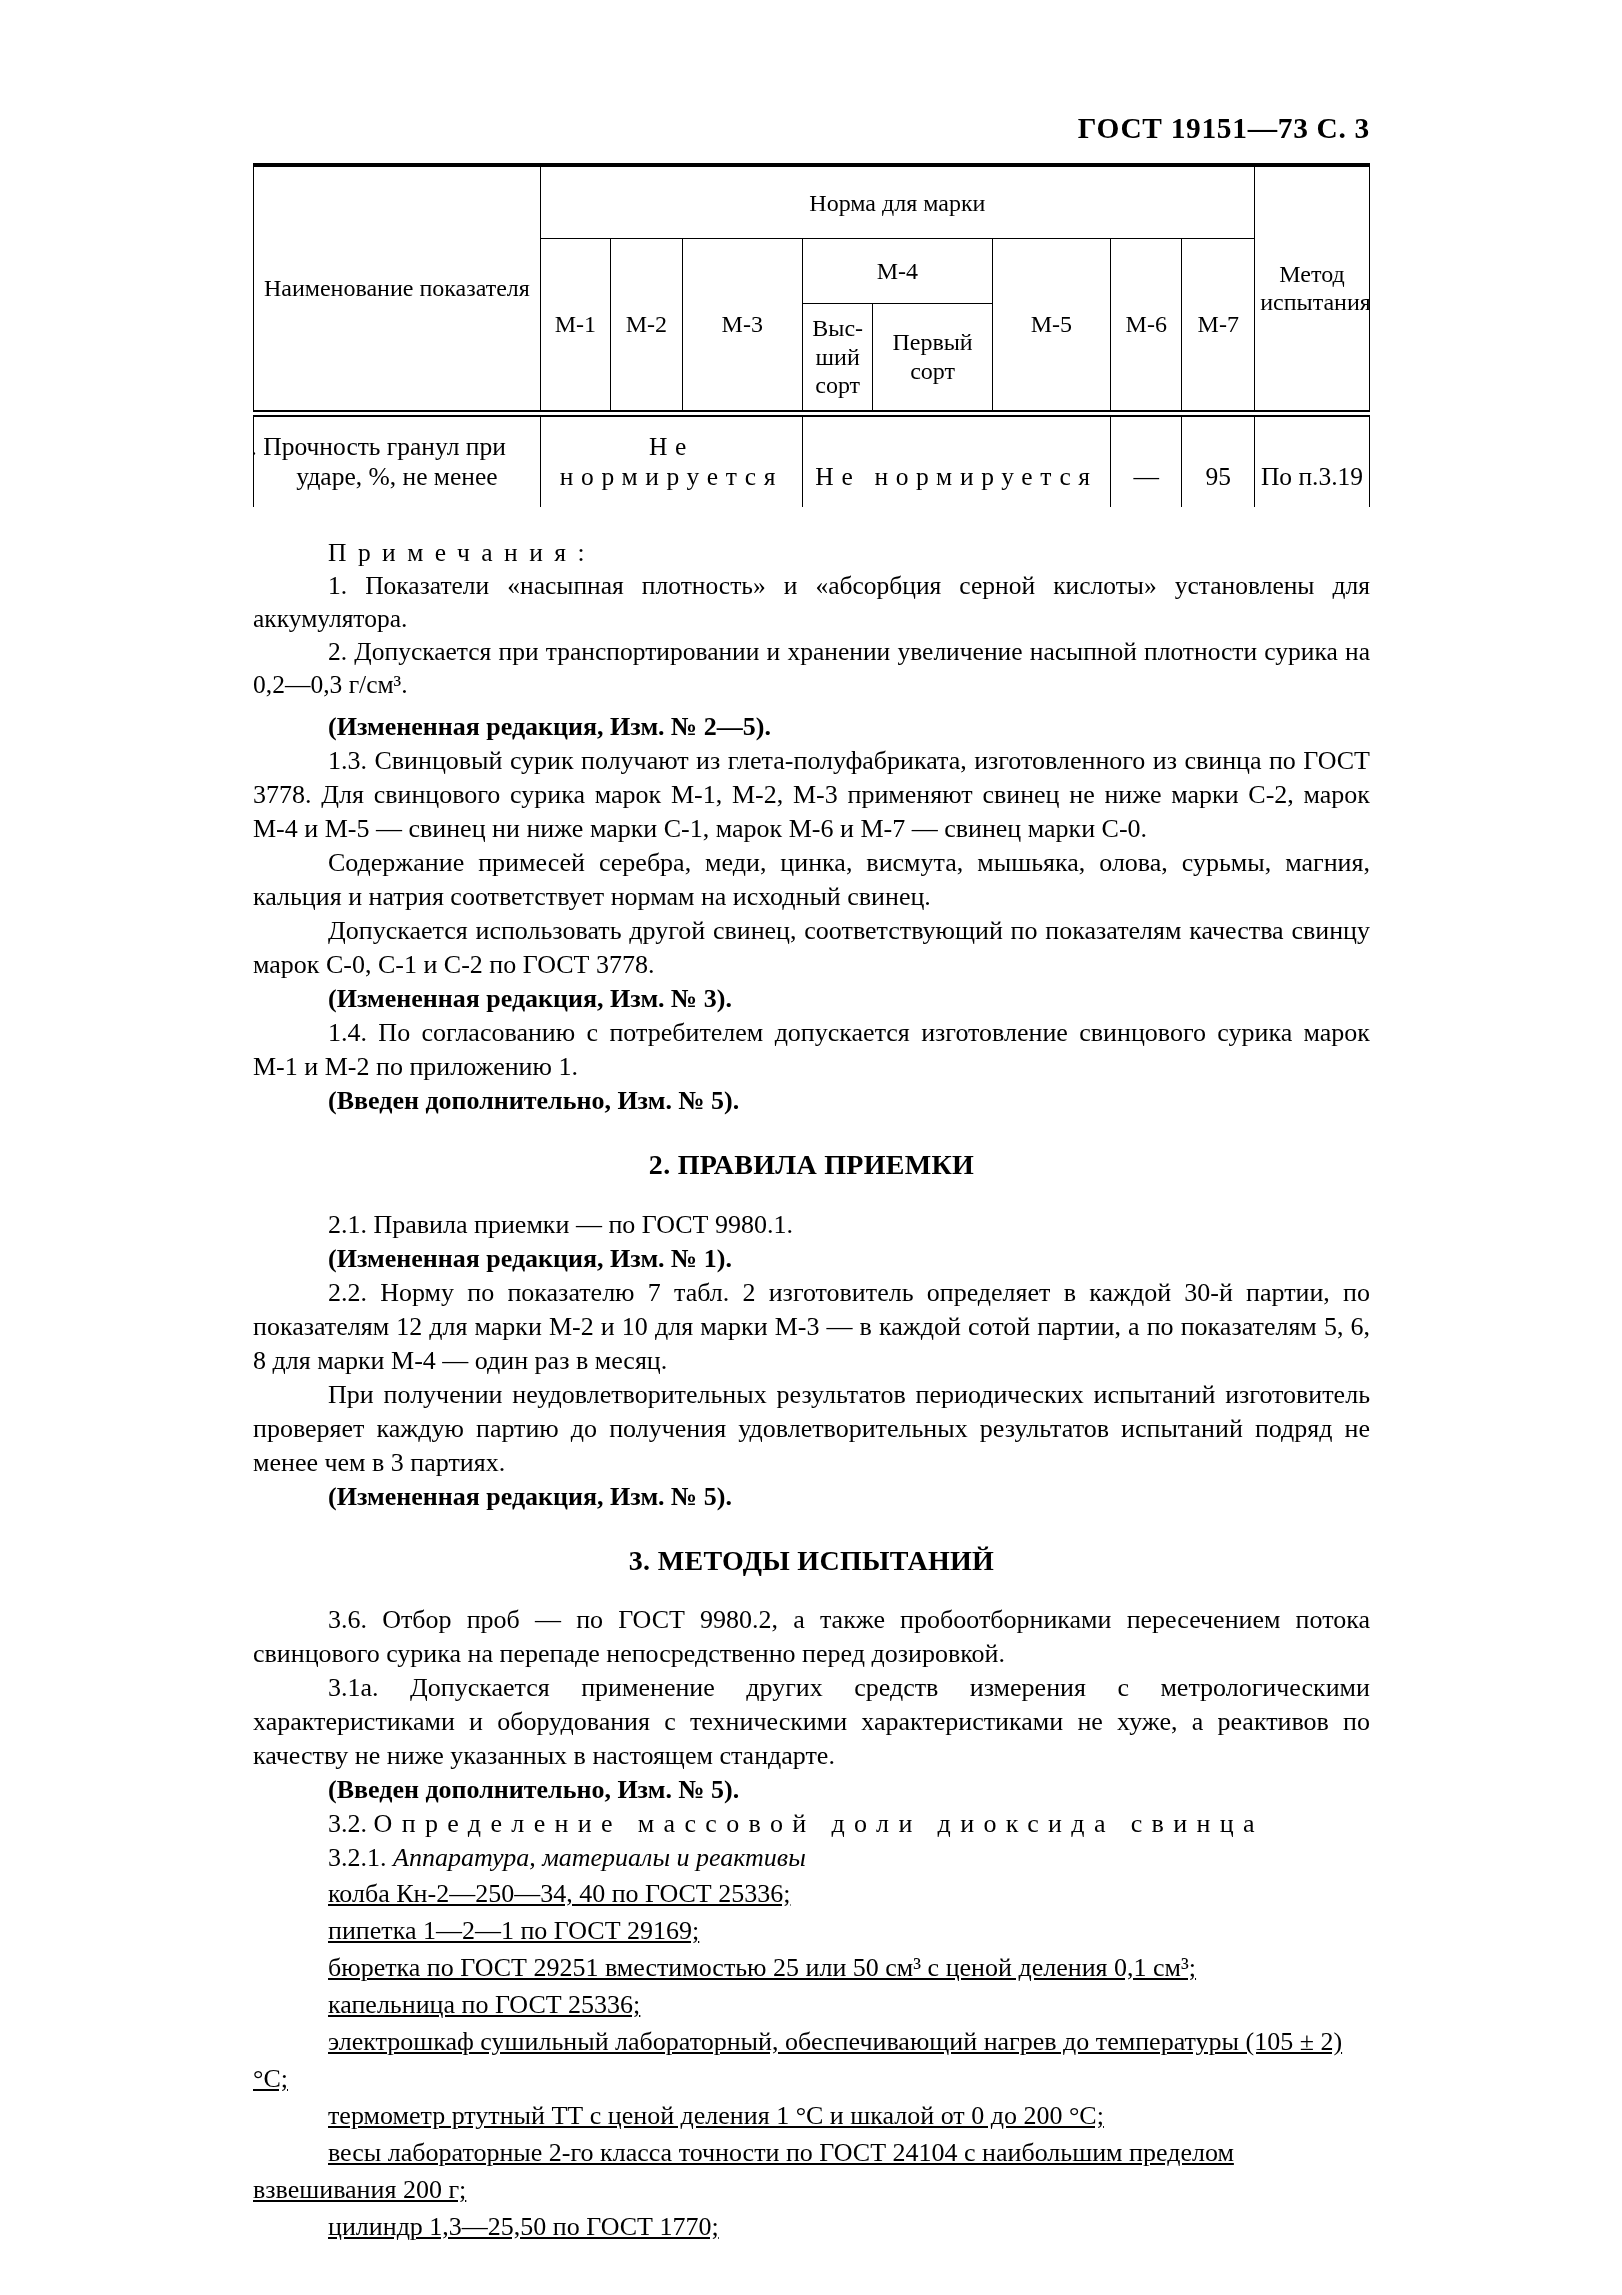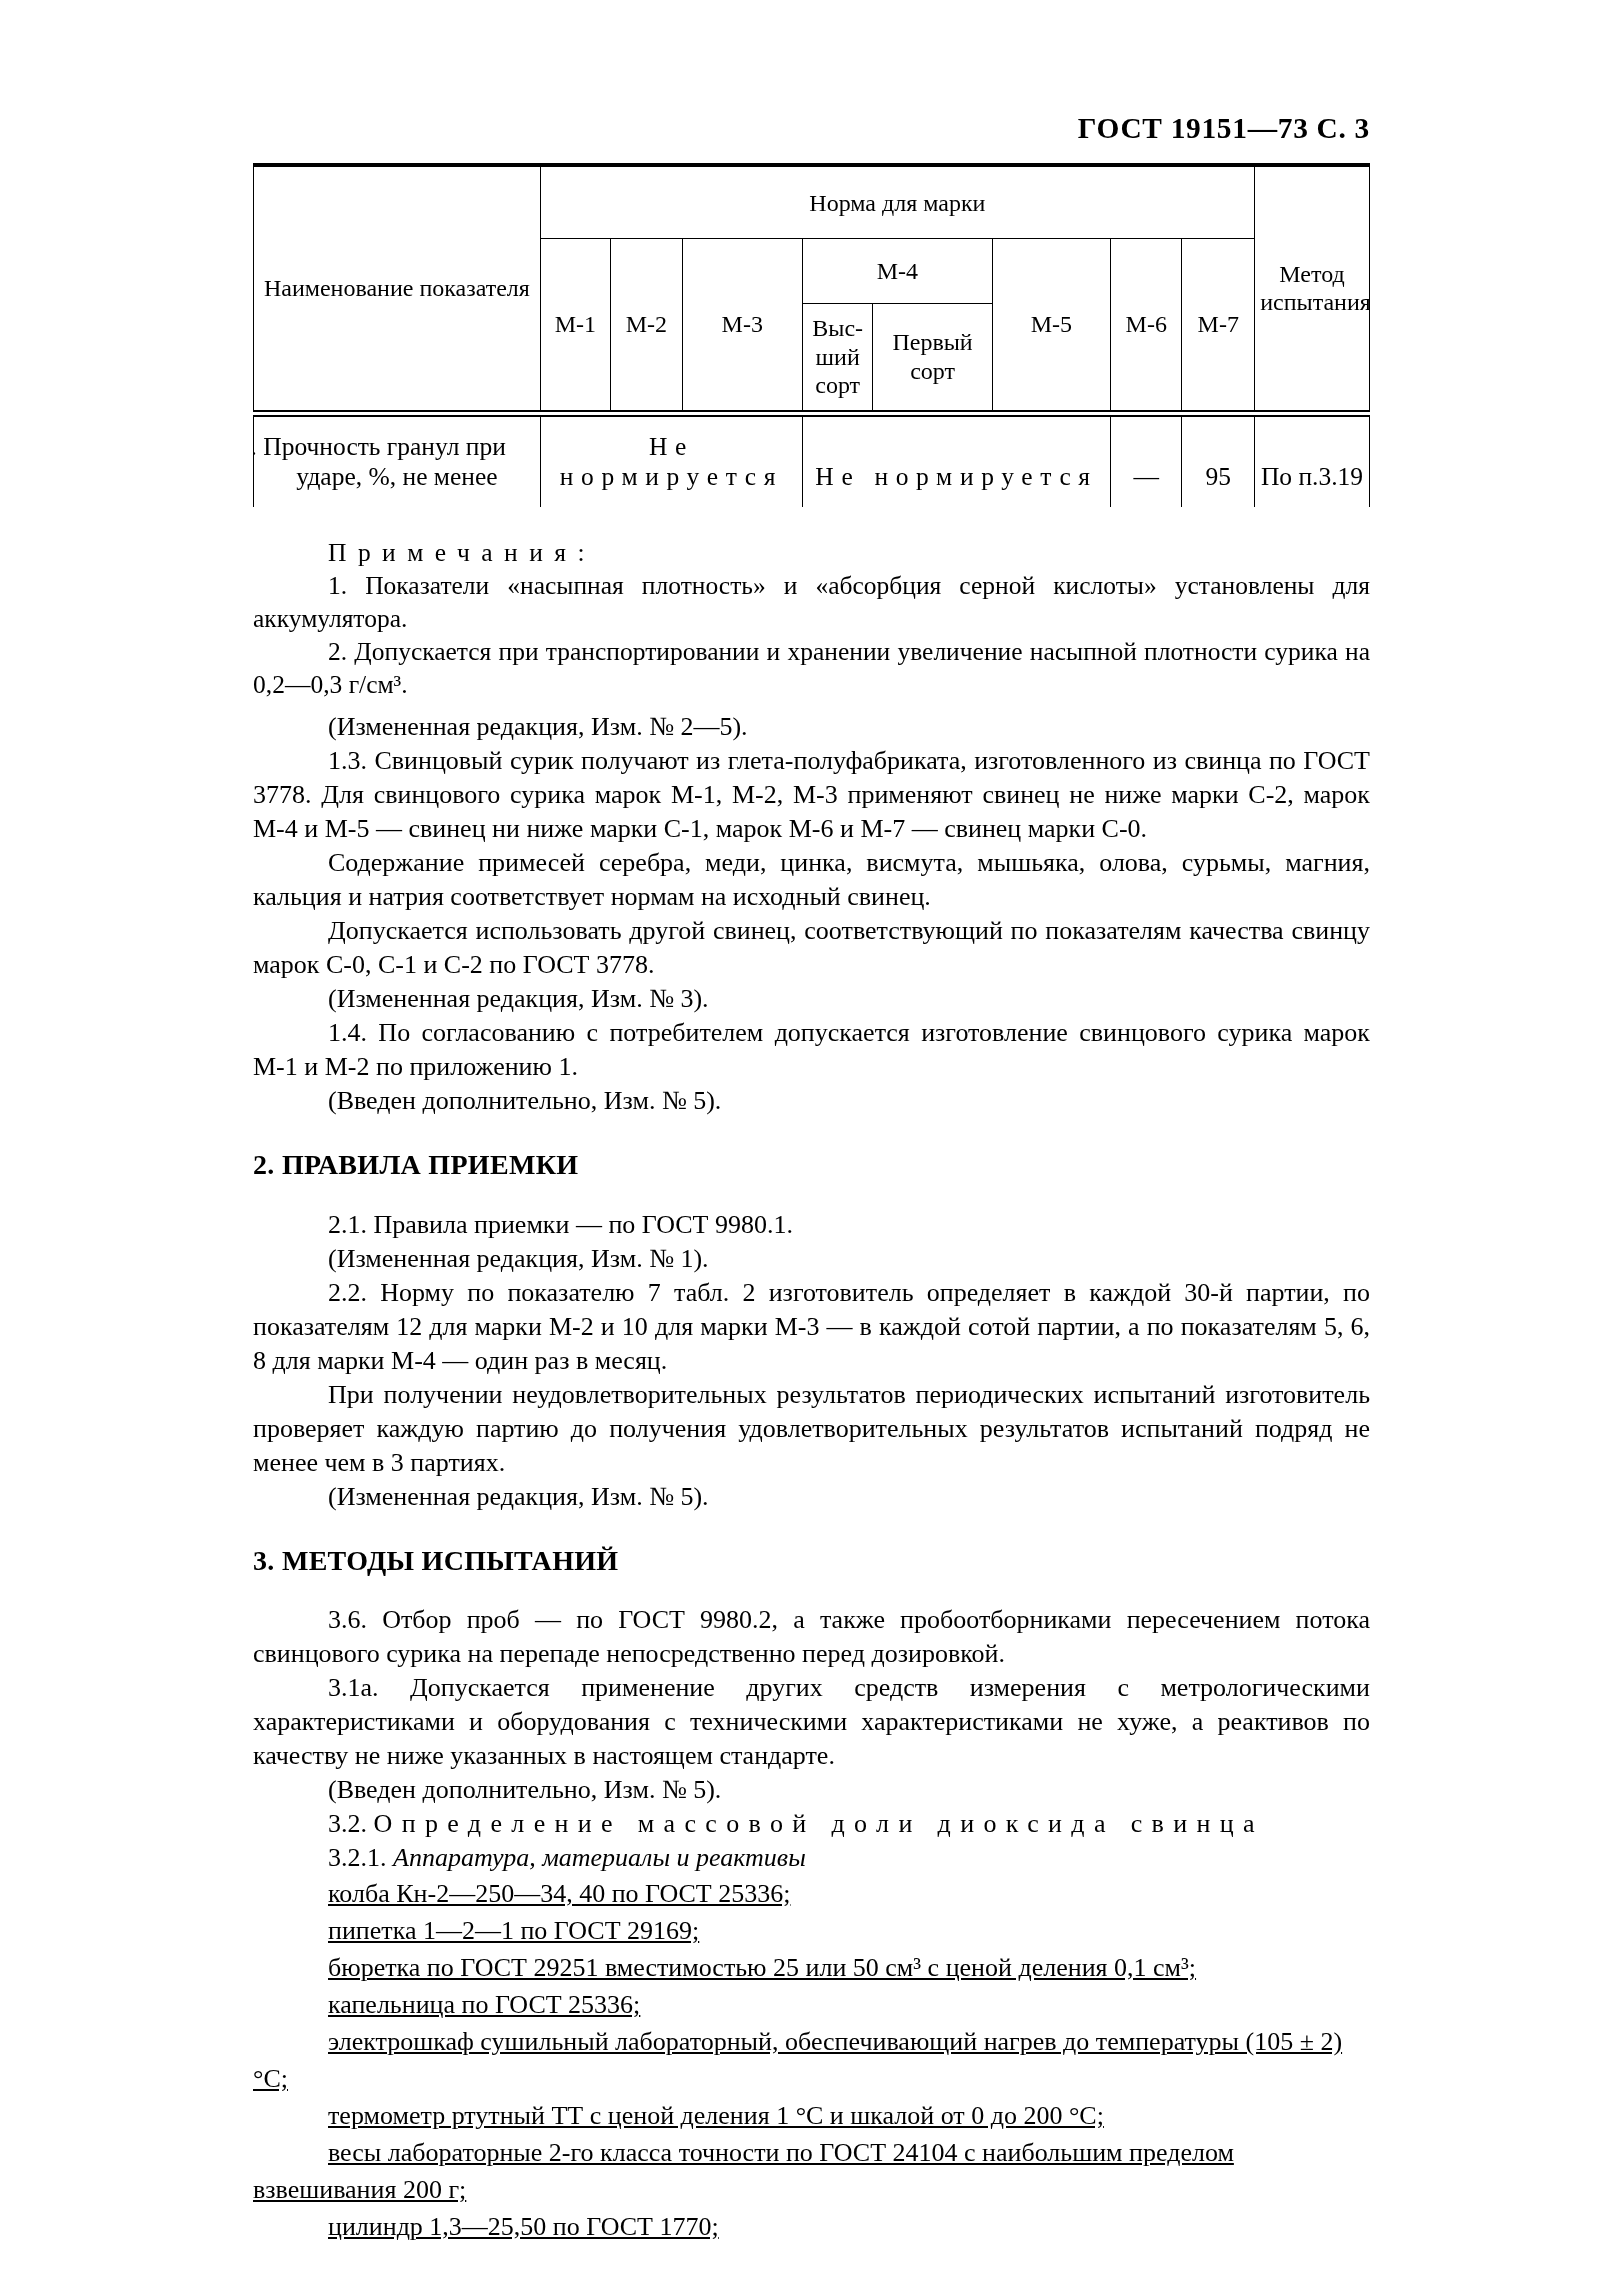--- a/index.html
+++ b/index.html
@@ -79,24 +79,25 @@
   .spaced { letter-spacing: 0.45em; }
 
   
   p.body {
     margin: 0;
     font-size: 26px;
     line-height: 34px;
     text-indent: 75px;
     text-align: justify;
   }
-  p.bold { font-weight: normal; }
+  p.bold { font-weight: bold; }
   p.first-after-notes { margin-top: 9.2px; }
   .sec-heading {
     margin: 30px 0 26px 0;
+    text-align: center;
     font-weight: bold;
     font-size: 28px;
     line-height: 1.2;
     letter-spacing: 0.3px;
   }
   .sp-head { letter-spacing: 0.36em; }
   .it { font-style: italic; }
   p.reagent {
     margin: 0;
     font-size: 26px;

